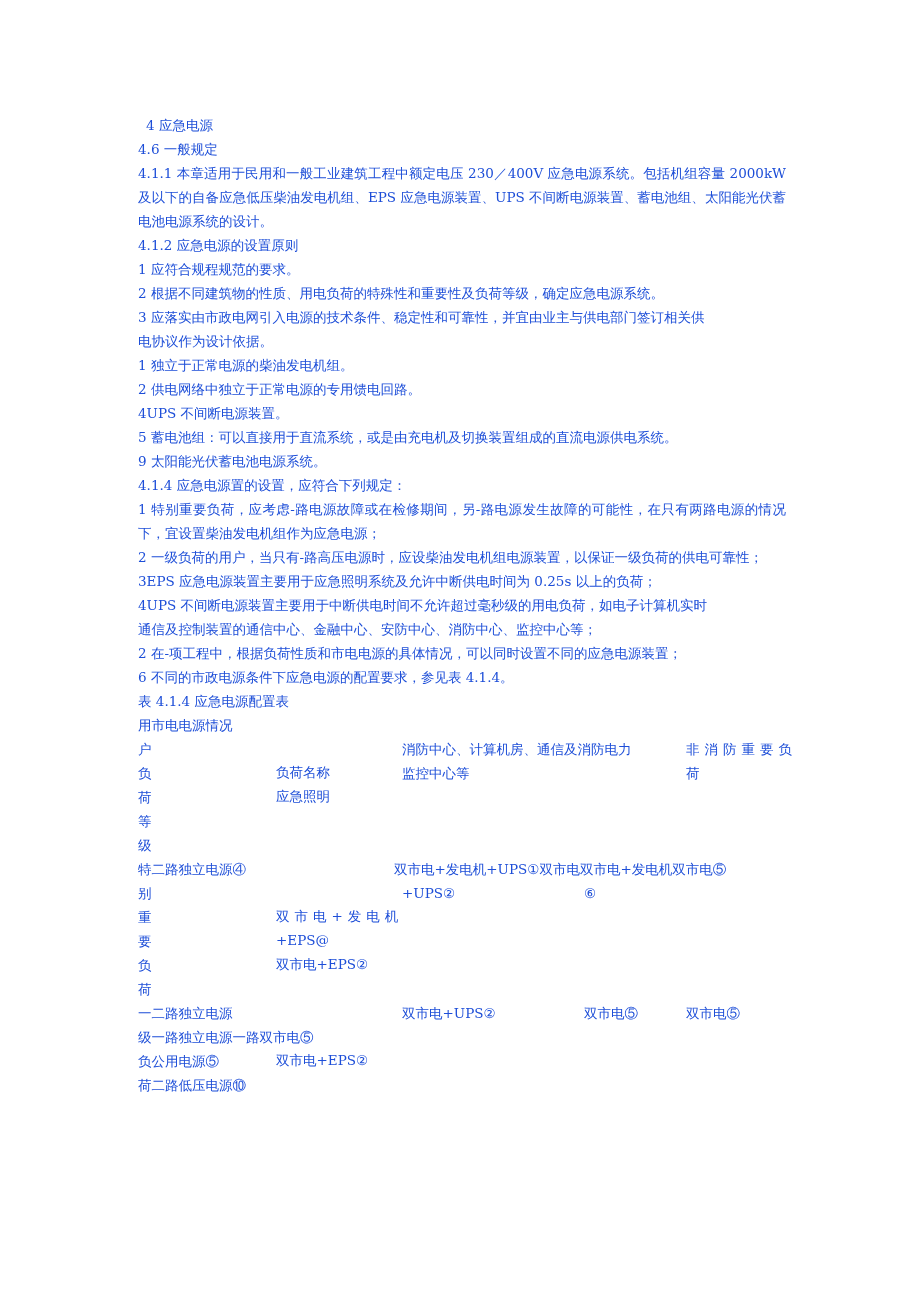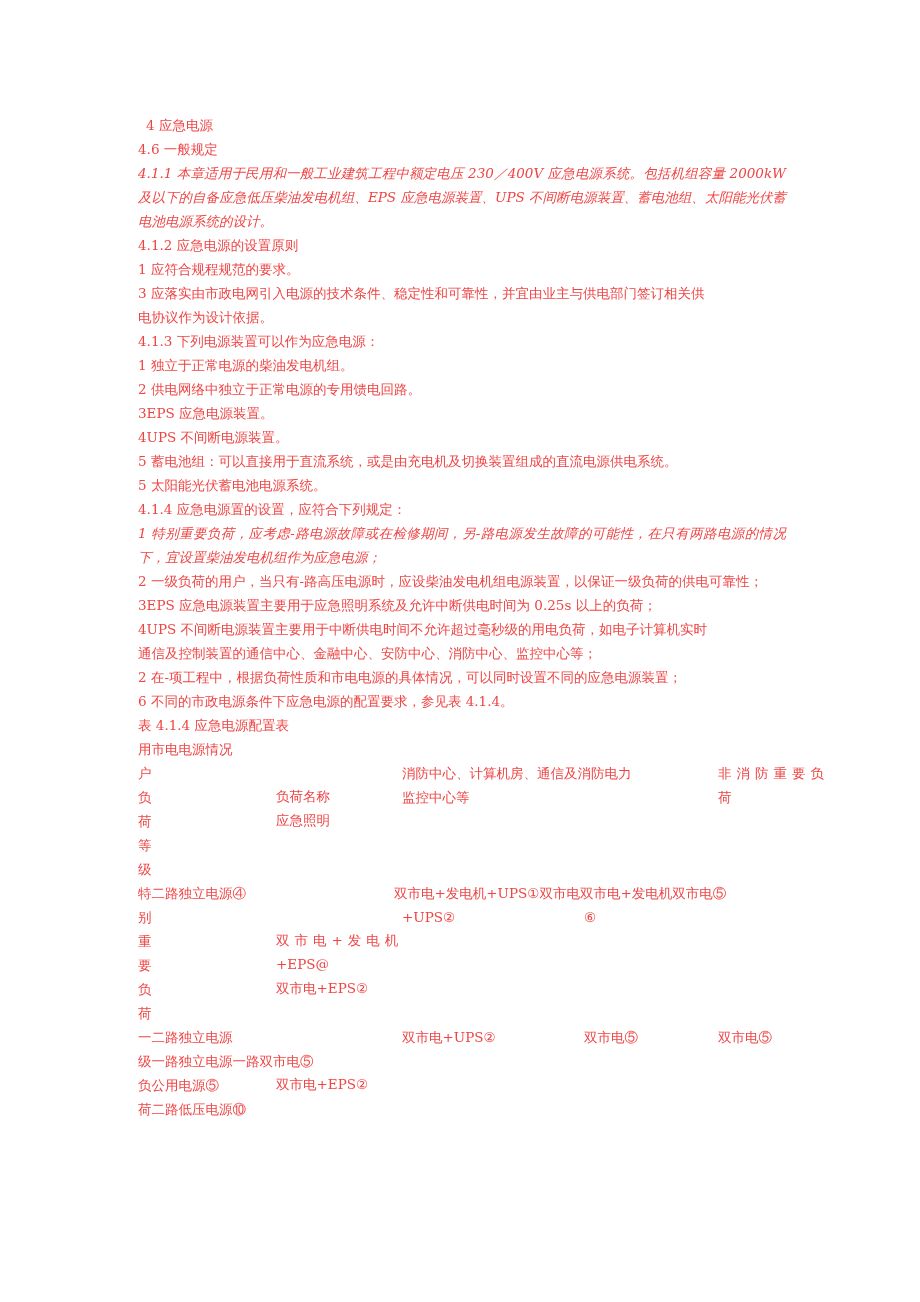--- a/index.html
+++ b/index.html
@@ -1,51 +1,50 @@
 <!DOCTYPE html>
 <html><head>
 <meta charset="utf-8">
 <style>
   html, body { margin: 0; padding: 0; background: #ffffff; }
   body { width: 920px; height: 1302px; position: relative; overflow: hidden; }
   .page {
     position: absolute; left: 138px; top: 113px; width: 648px;
     font-family: "DejaVu Serif", "Liberation Serif", serif;
-    font-size: 13.5px; color: #ef4444; line-height: 24px;
+    font-size: 13.5px; color: #1d4ed8; line-height: 24px;
   }
   .line { white-space: nowrap; height: 24px; }
-  .wrap { white-space: normal; height: auto; text-align: justify; font-style: italic; }
+  .wrap { white-space: normal; height: auto; text-align: justify; }
   .indent { padding-left: 8px; }
   .trow { position: relative; height: 24px; white-space: nowrap; }
   .trow span { position: absolute; top: 0; }
   .c0 { left: 0; }
   .c1 { left: 138px; margin-top: 47px; }
   .c2 { left: 264px; }
   .c2b { left: 446px; }
-  .c3 { left: 580px; }
+  .c3 { left: 548px; }
   .spaced { letter-spacing: 5px; }
 </style>
 </head>
 <body>
 
 <div class="page">
   <div class="line indent">4 应急电源</div>
   <div class="line">4.6 一般规定</div>
   <div class="line wrap">4.1.1 本章适用于民用和一般工业建筑工程中额定电压 230／400V 应急电源系统。包括机组容量 2000kW 及以下的自备应急低压柴油发电机组、EPS 应急电源装置、UPS 不间断电源装置、蓄电池组、太阳能光伏蓄电池电源系统的设计。</div>
   <div class="line">4.1.2 应急电源的设置原则</div>
   <div class="line">1 应符合规程规范的要求。</div>
+  <div class="line">2 根据不同建筑物的性质、用电负荷的特殊性和重要性及负荷等级，确定应急电源系统。</div>
   <div class="line">3 应落实由市政电网引入电源的技术条件、稳定性和可靠性，并宜由业主与供电部门签订相关供</div>
   <div class="line">电协议作为设计依据。</div>
-  <div class="line">4.1.3 下列电源装置可以作为应急电源：</div>
   <div class="line">1 独立于正常电源的柴油发电机组。</div>
   <div class="line">2 供电网络中独立于正常电源的专用馈电回路。</div>
-  <div class="line">3EPS 应急电源装置。</div>
   <div class="line">4UPS 不间断电源装置。</div>
   <div class="line">5 蓄电池组：可以直接用于直流系统，或是由充电机及切换装置组成的直流电源供电系统。</div>
-  <div class="line">5 太阳能光伏蓄电池电源系统。</div>
+  <div class="line">9 太阳能光伏蓄电池电源系统。</div>
   <div class="line">4.1.4 应急电源置的设置，应符合下列规定：</div>
   <div class="line wrap">1 特别重要负荷，应考虑-路电源故障或在检修期间，另-路电源发生故障的可能性，在只有两路电源的情况下，宜设置柴油发电机组作为应急电源；</div>
   <div class="line">2 一级负荷的用户，当只有-路高压电源时，应设柴油发电机组电源装置，以保证一级负荷的供电可靠性；</div>
   <div class="line">3EPS 应急电源装置主要用于应急照明系统及允许中断供电时间为 0.25s 以上的负荷；</div>
   <div class="line">4UPS 不间断电源装置主要用于中断供电时间不允许超过毫秒级的用电负荷，如电子计算机实时</div>
   <div class="line">通信及控制装置的通信中心、金融中心、安防中心、消防中心、监控中心等；</div>
   <div class="line">2 在-项工程中，根据负荷性质和市电电源的具体情况，可以同时设置不同的应急电源装置；</div>
   <div class="line">6 不同的市政电源条件下应急电源的配置要求，参见表 4.1.4。</div>
   <div class="line">表 4.1.4 应急电源配置表</div>
 

